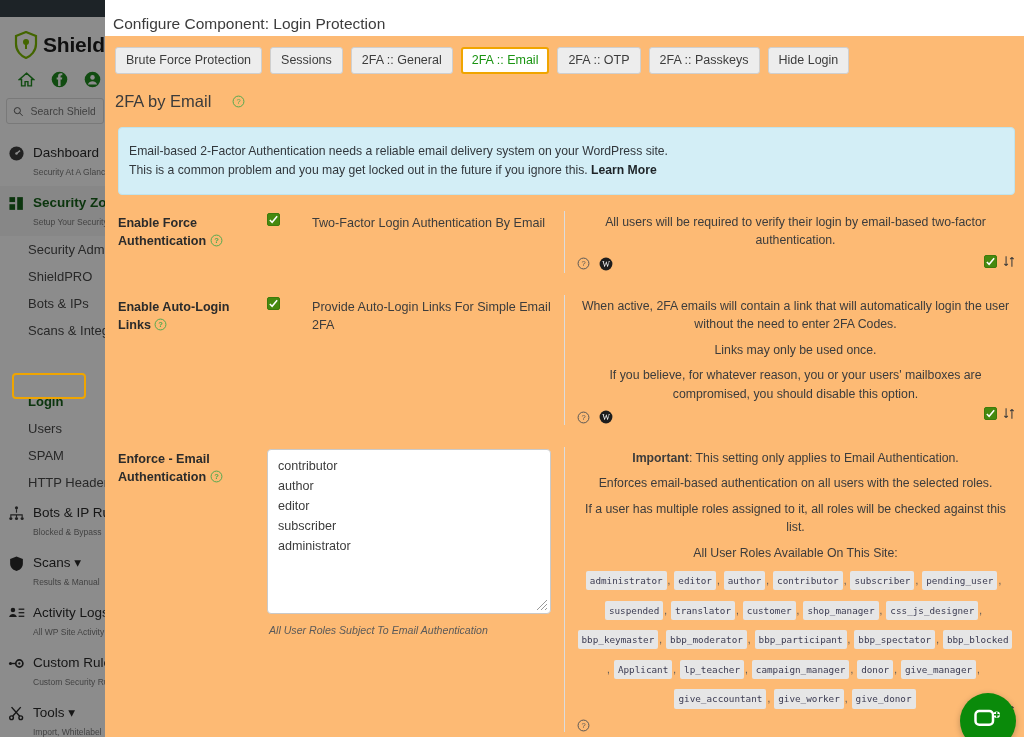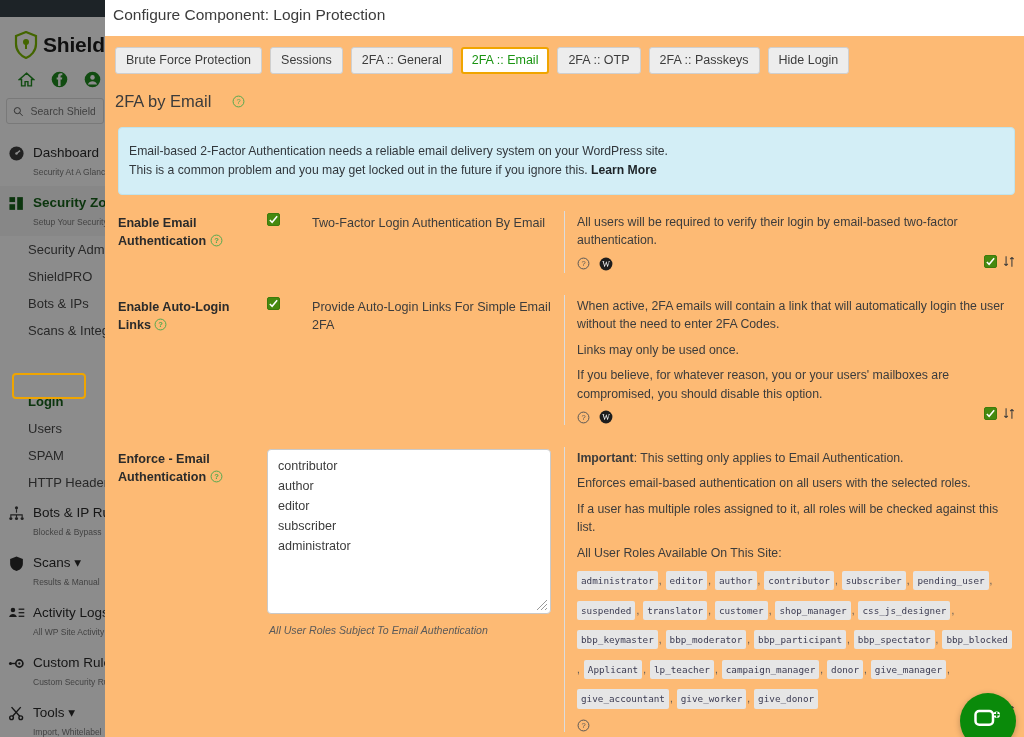--- a/index.html
+++ b/index.html
@@ -72,21 +72,21 @@
     position: absolute; left: 0; top: 17px; width: 110px; height: 720px;
     background: rgba(0,0,0,0.45); z-index: 30;
   }
 
   
   .modal {
     position: absolute; left: 105px; top: 0; width: 919px; height: 737px;
     background: #ffffff; z-index: 50; overflow: hidden;
   }
   .modal-header {
-    height: 36px; padding: 6px 0 0 8px;
+    height: 36px; padding: 15px 0 0 8px;
     font-size: 15.5px; color: #3c3c3c; font-weight: normal;
   }
   .modal-body {
     position: absolute; top: 36px; left: 0; right: 0; bottom: 0;
     background: #fdba74; overflow: hidden;
   }
 
   
   .tabs {
     display: flex; gap: 8px; padding: 11px 0 0 10px; align-items: center;
@@ -122,21 +122,21 @@
   }
   .col-label {
     width: 160px; flex: 0 0 160px; padding: 3px 12px 0 13px;
     font-size: 12.6px; font-weight: bold; color: #2b2b2b; line-height: 1.45;
   }
   .col-control {
     flex: 0 0 300px; width: 300px; padding-left: 2px; padding-top: 2px;
     border-right: 1px solid #dcdcdc;
   }
   .col-desc {
-    flex: 1; padding: 2px 10px 0 12px; position: relative;
+    flex: 1; padding: 2px 10px 0 12px; position: relative; text-align: center;
   }
   .cb-line { display: flex; align-items: flex-start; gap: 6px; }
   .cb-text { font-size: 12.6px; color: #3c3c3c; line-height: 1.45; padding-top: 1px; margin-left: 26px; }
   .desc-p {
     font-size: 12.3px; color: #3c3c3c; line-height: 1.5; margin: 0 0 7px 0;
   }
   .desc-p b { font-weight: bold; }
   .icon-row { display: flex; gap: 9px; align-items: center; margin-top: 4px; }
   .row-right-ctrls {
     position: absolute; right: 8px; bottom: 4px;
@@ -377,21 +377,21 @@
 
       <div class="notice">
         <div>Email-based 2-Factor Authentication needs a reliable email delivery system on your WordPress site.</div>
         <div>
           <span>This is a common problem and you may get locked out in the future if you ignore this. </span><b>Learn More</b>
         </div>
       </div>
 
       <div class="row" style="padding-top:16px;">
         <div class="col-label">
-          <span>Enable Email Authentication</span>
+          <span>Enable Force Authentication</span>
           <svg class="qicon" viewBox="0 0 24 24">
             <circle cx="12" cy="12" r="10" fill="none" stroke="#4fa84f" stroke-width="1.8"></circle>
             <text x="12" y="17" font-size="14" fill="#4fa84f" text-anchor="middle" font-family="Liberation Sans, sans-serif">?</text>
           </svg>
         </div>
         <div class="col-control" style="min-height:62px;">
           <label class="cb-line">
             <span class="cbx">
               <svg width="11" height="11" viewBox="0 0 24 24">
                   <path d="M4 13 l5 5 L20 5" fill="none" stroke="#fff" stroke-width="3.4"></path>

